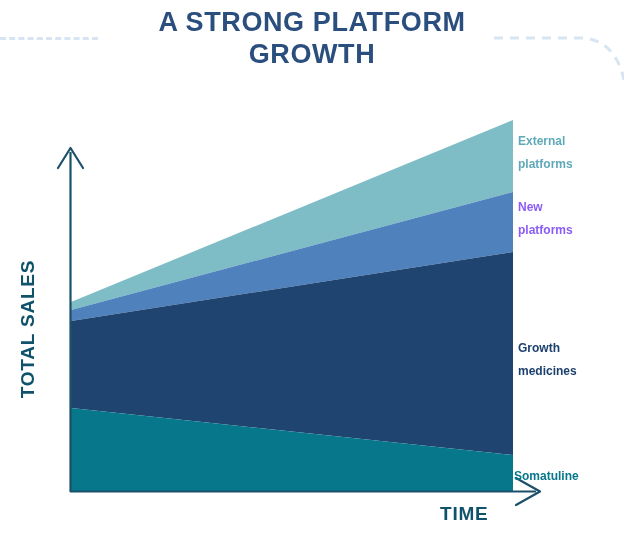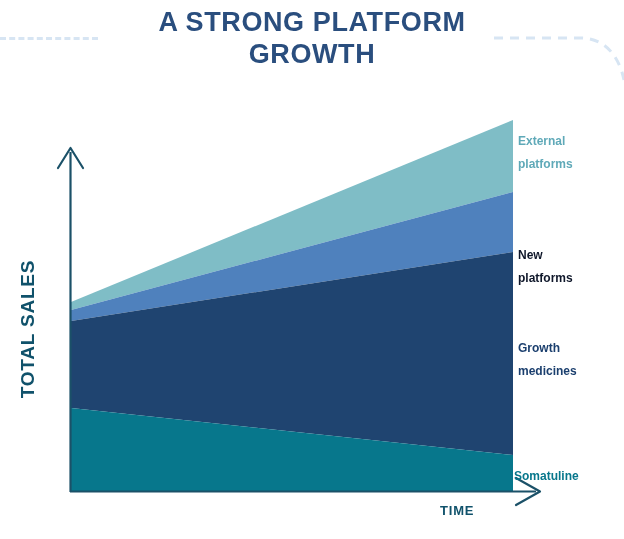--- a/index.html
+++ b/index.html
@@ -75,34 +75,34 @@
     color: #10526B;
     font-size: 19px;
     font-weight: bold;
     letter-spacing: 0.8px;
   }
   .axis-x-label {
     position: absolute;
     left: 440px;
     top: 503px;
     color: #10526B;
-    font-size: 13px;
+    font-size: 19px;
     font-weight: bold;
     letter-spacing: 0.8px;
   }
 
   
   .series-label {
     position: absolute;
     font-size: 12px;
     font-weight: bold;
     line-height: 23px;
   }
   .lbl-external   { left: 518px; top: 130px; color: #5FA9B8; }
-  .lbl-new        { left: 518px; top: 196px; color: #0f172a; margin-top: 48px; }
+  .lbl-new        { left: 518px; top: 196px; color: #8b5cf6; }
   .lbl-growth     { left: 518px; top: 337px; color: #1B3F6E; }
   .lbl-somatuline { left: 514px; top: 452px; color: #07778C; margin-top: 13px; }
 </style>
 </head>
 <body>
 
 <div id="stage">
 
   <div class="dash-left"></div>
 

